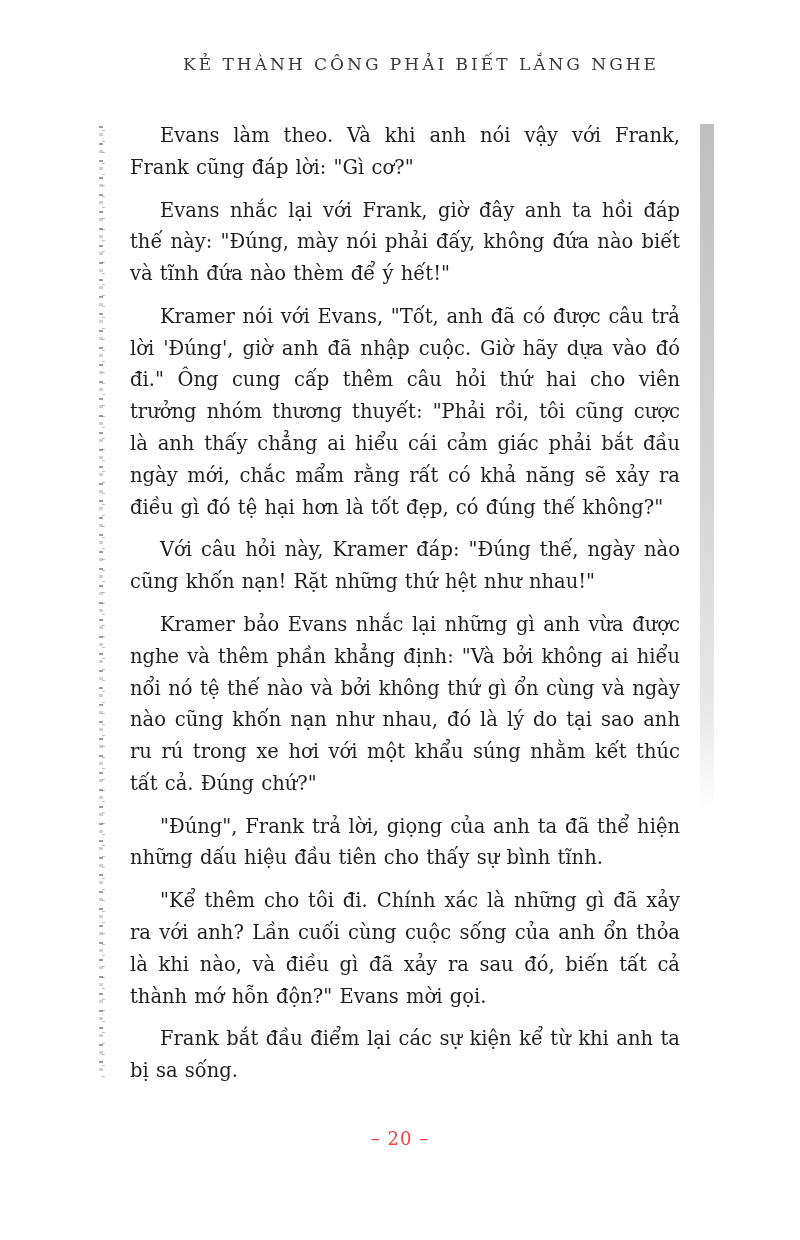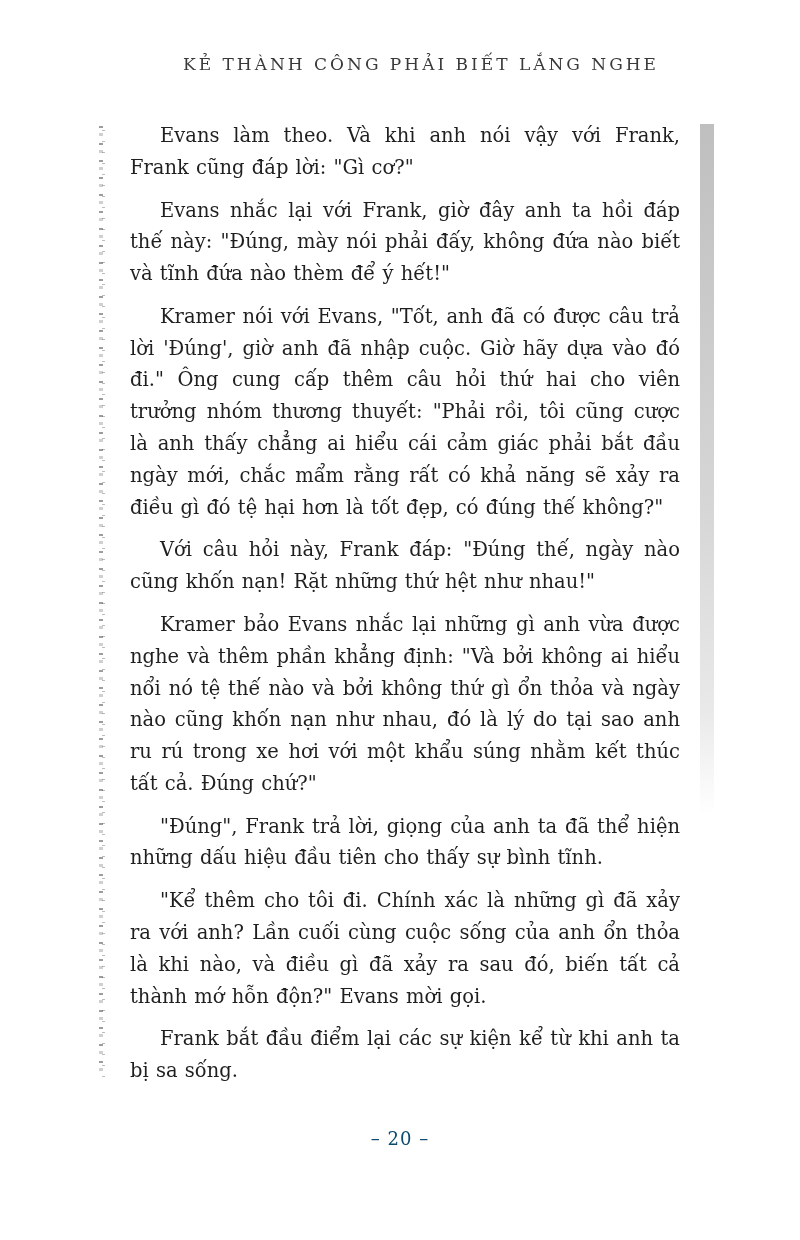--- a/index.html
+++ b/index.html
@@ -43,21 +43,21 @@
     color: #1f1f1f;
     word-spacing: 1px;
   }
   .page-number {
     position: absolute;
     top: 1128px;
     left: 0;
     width: 100%;
     text-align: center;
     font-size: 18px;
-    color: #0c4a6e;
+    color: #ef4444;
     letter-spacing: 1px;
   }
   
   .scan-left {
     position: absolute;
     left: 99px;
     top: 126px;
     width: 8px;
     height: 952px;
     background:
@@ -95,22 +95,22 @@
 
   <div class="running-head">KẺ THÀNH CÔNG PHẢI BIẾT LẮNG NGHE</div>
 
   <div class="scan-left"></div>
   <div class="scan-right"></div>
 
   <div class="text-block">
     <p>Evans làm theo. Và khi anh nói vậy với Frank, Frank cũng đáp lời: "Gì cơ?"</p>
     <p>Evans nhắc lại với Frank, giờ đây anh ta hồi đáp thế này: "Đúng, mày nói phải đấy, không đứa nào biết và tĩnh đứa nào thèm để ý hết!"</p>
     <p>Kramer nói với Evans, "Tốt, anh đã có được câu trả lời 'Đúng', giờ anh đã nhập cuộc. Giờ hãy dựa vào đó đi." Ông cung cấp thêm câu hỏi thứ hai cho viên trưởng nhóm thương thuyết: "Phải rồi, tôi cũng cược là anh thấy chẳng ai hiểu cái cảm giác phải bắt đầu ngày mới, chắc mẩm rằng rất có khả năng sẽ xảy ra điều gì đó tệ hại hơn là tốt đẹp, có đúng thế không?"</p>
-    <p>Với câu hỏi này, Frank đáp: "Đúng thế, ngày nào cũng khốn nạn! Rặt những thứ hệt như nhau!"</p>
-    <p>Kramer bảo Evans nhắc lại những gì anh vừa được nghe và thêm phần khẳng định: "Và bởi không ai hiểu nổi nó tệ thế nào và bởi không thứ gì ổn thỏa và ngày nào cũng khốn nạn như nhau, đó là lý do tại sao anh ru rú trong xe hơi với một khẩu súng nhằm kết thúc tất cả. Đúng chứ?"</p>
+    <p>Với câu hỏi này, Kramer đáp: "Đúng thế, ngày nào cũng khốn nạn! Rặt những thứ hệt như nhau!"</p>
+    <p>Kramer bảo Evans nhắc lại những gì anh vừa được nghe và thêm phần khẳng định: "Và bởi không ai hiểu nổi nó tệ thế nào và bởi không thứ gì ổn cùng và ngày nào cũng khốn nạn như nhau, đó là lý do tại sao anh ru rú trong xe hơi với một khẩu súng nhằm kết thúc tất cả. Đúng chứ?"</p>
     <p>"Đúng", Frank trả lời, giọng của anh ta đã thể hiện những dấu hiệu đầu tiên cho thấy sự bình tĩnh.</p>
     <p>"Kể thêm cho tôi đi. Chính xác là những gì đã xảy ra với anh? Lần cuối cùng cuộc sống của anh ổn thỏa là khi nào, và điều gì đã xảy ra sau đó, biến tất cả thành mớ hỗn độn?" Evans mời gọi.</p>
     <p>Frank bắt đầu điểm lại các sự kiện kể từ khi anh ta bị sa sống.</p>
   </div>
 
   <div class="page-number">– 20 –</div>
 
 </div>
 
 </body></html>

